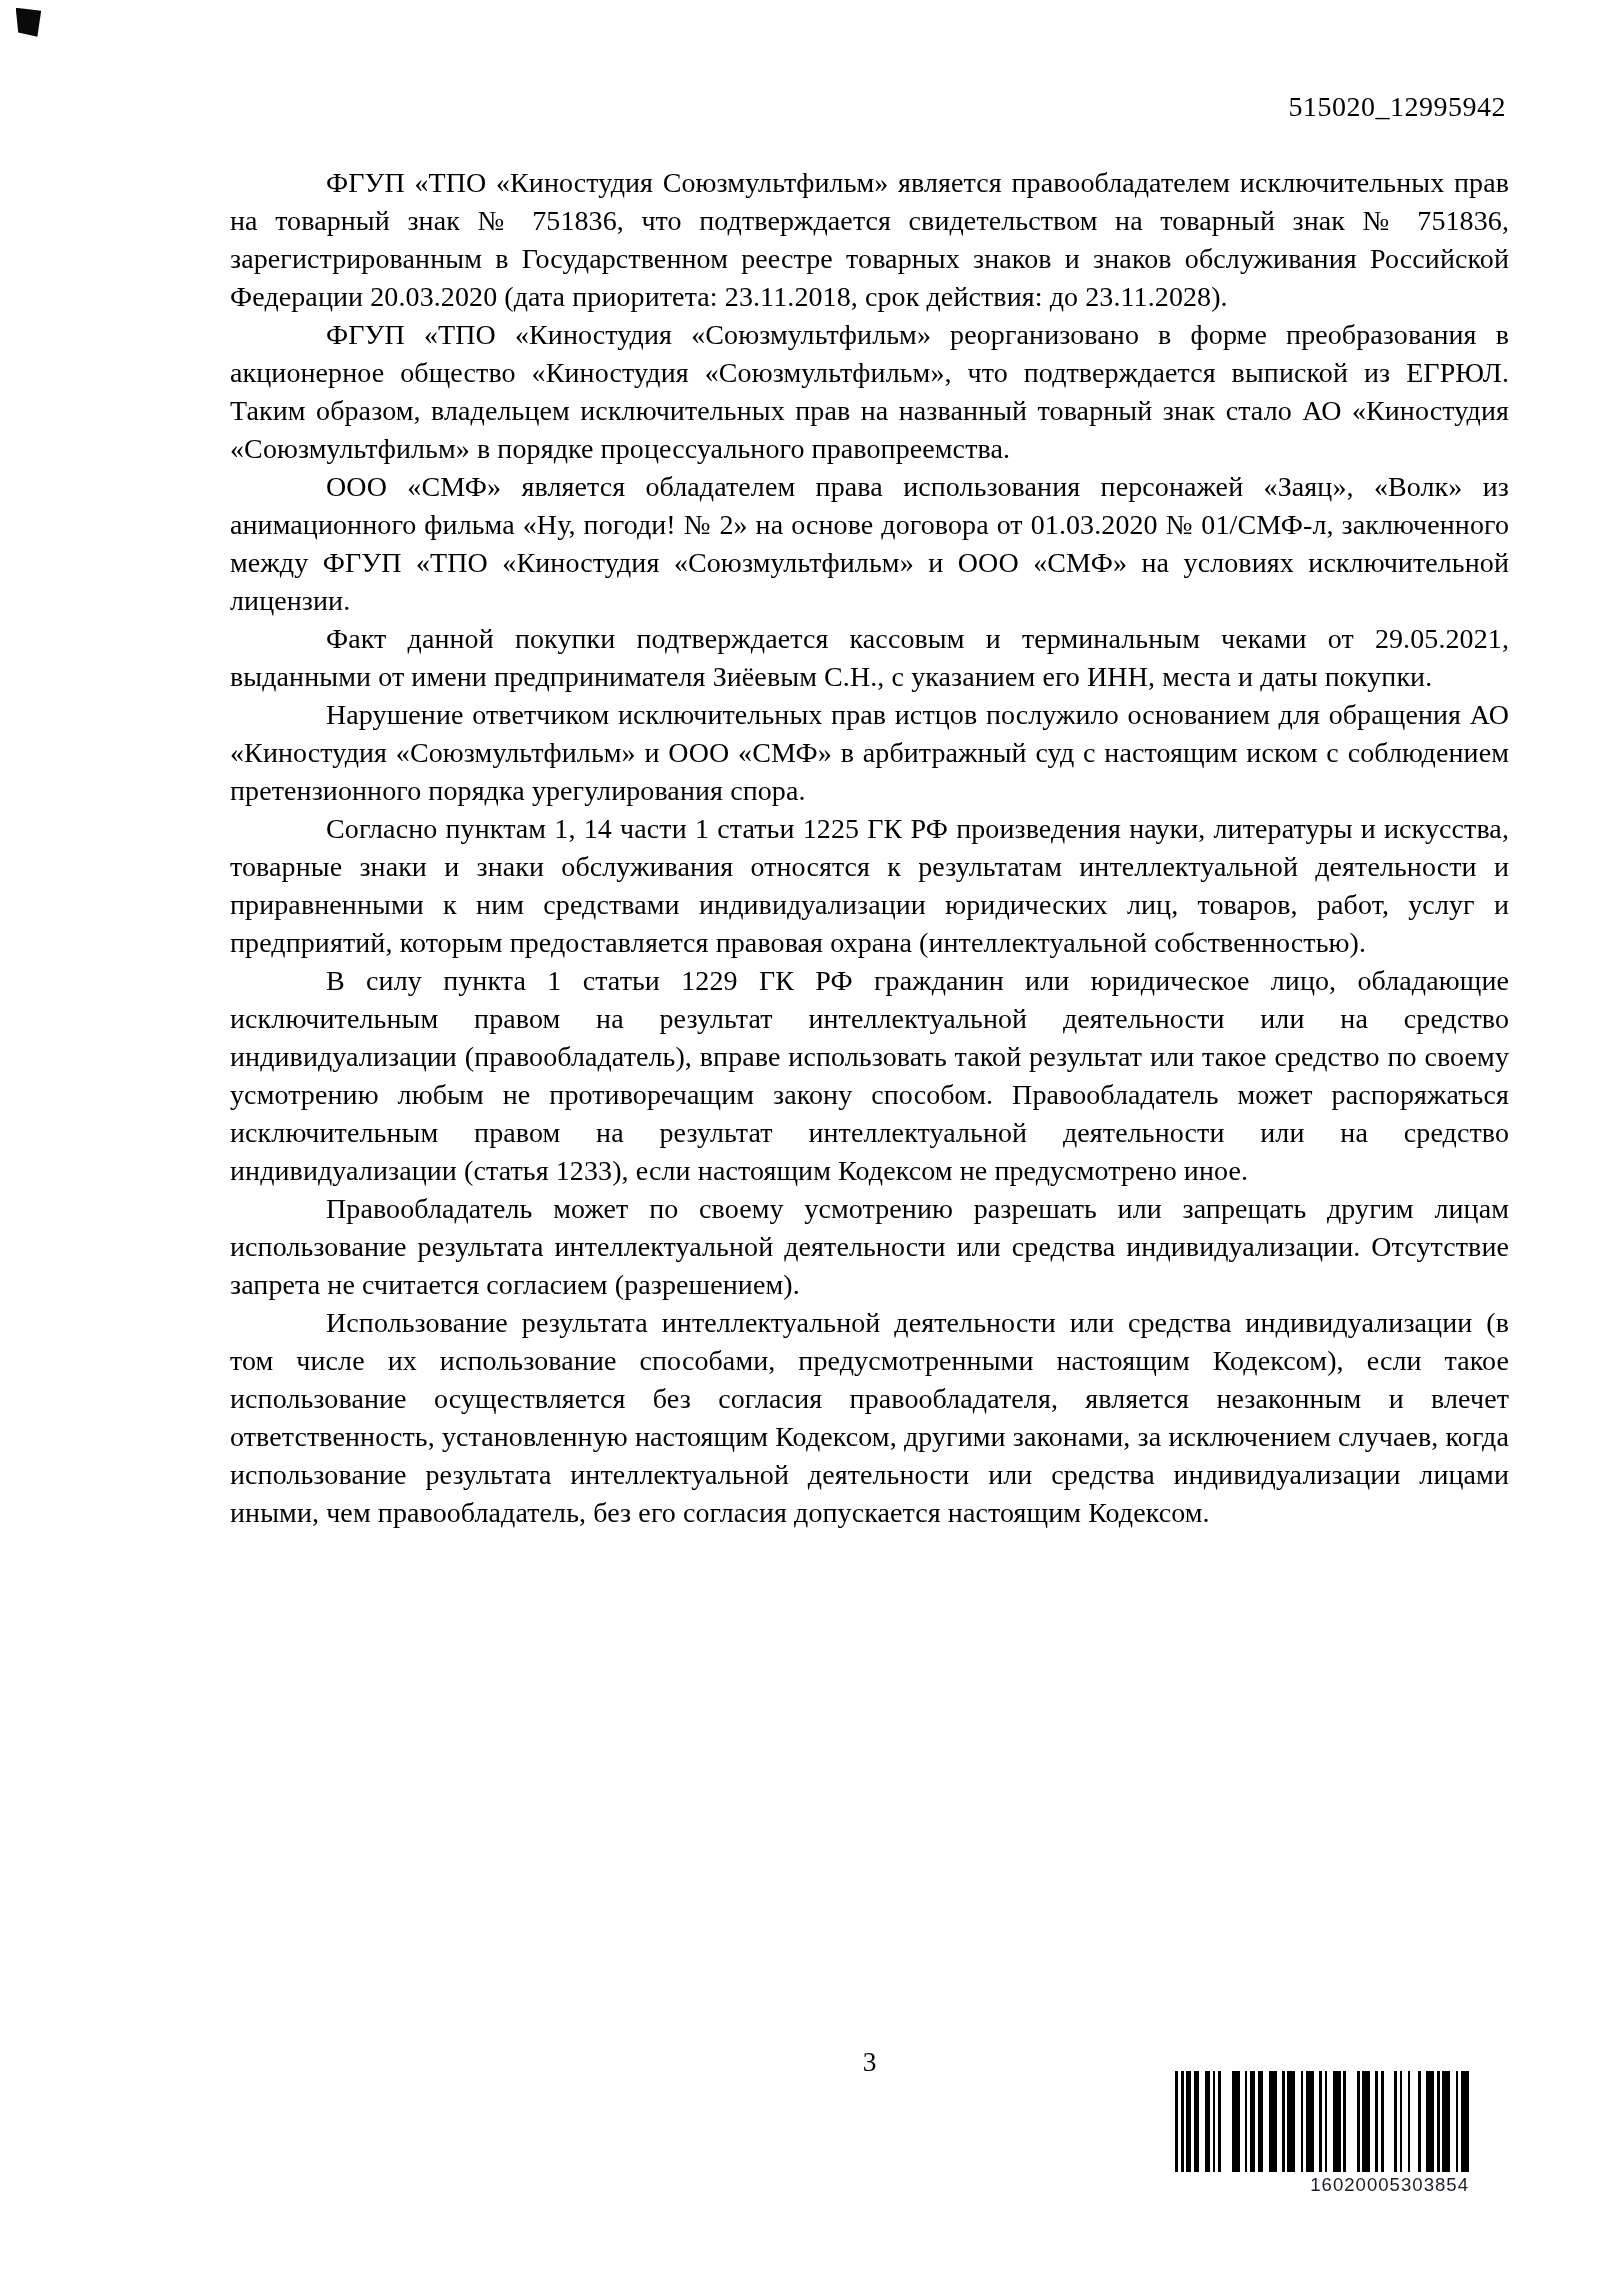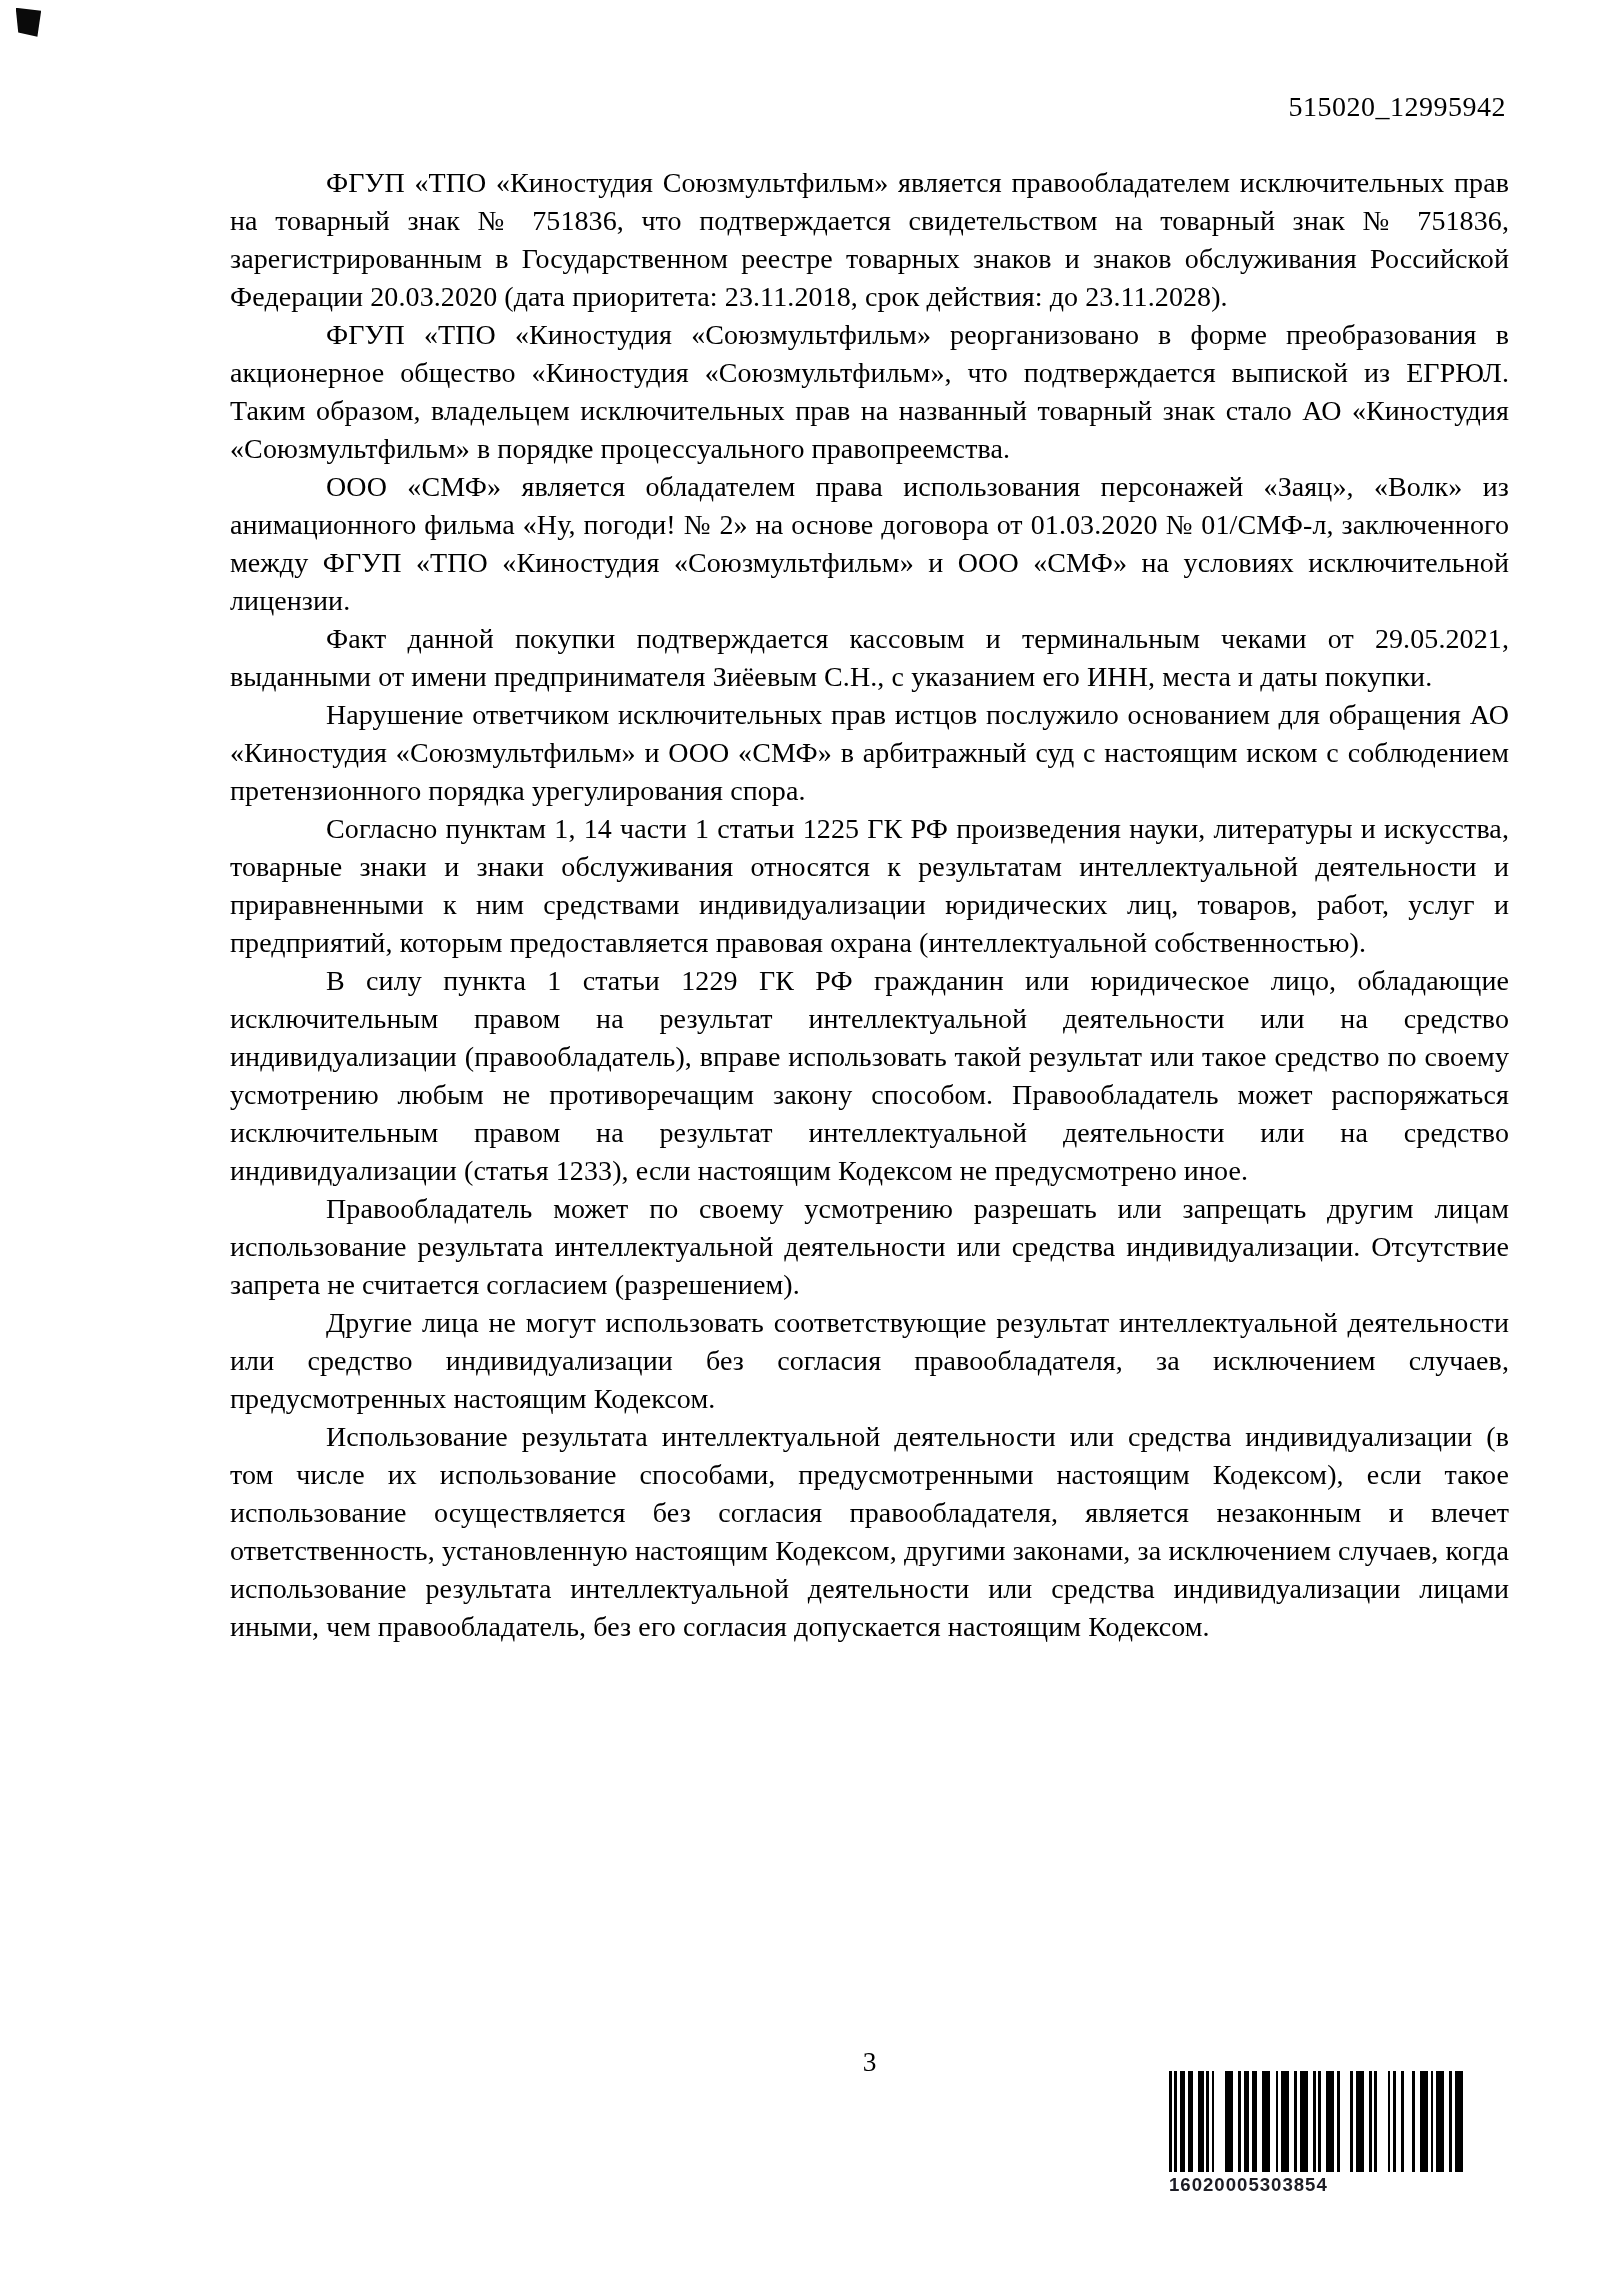--- a/index.html
+++ b/index.html
@@ -71,22 +71,21 @@
     top: 2047px;
     width: 1279px;
     text-align: center;
     font-size: 27.4px;
   }
   .barcode-wrap {
     position: absolute;
     left: 1169px;
     top: 2071px;
     width: 300px;
-    text-align: left;
-    font-weight: bold;
+    text-align: right;
   }
   .barcode-bars {
     height: 101px;
     white-space: nowrap;
     font-size: 0;
     overflow: hidden;
   }
   .barcode-bars .bar {
     display: inline-block;
     height: 101px;
@@ -115,21 +114,20 @@
     <p>ФГУП «ТПО «Киностудия Союзмультфильм» является правообладателем исключительных прав на товарный знак № 751836, что подтверждается свидетельством на товарный знак № 751836, зарегистрированным в Государственном реестре товарных знаков и знаков обслуживания Российской Федерации 20.03.2020 (дата приоритета: 23.11.2018, срок действия: до 23.11.2028).</p>
     <p>ФГУП «ТПО «Киностудия «Союзмультфильм» реорганизовано в форме преобразования в акционерное общество «Киностудия «Союзмультфильм», что подтверждается выпиской из ЕГРЮЛ. Таким образом, владельцем исключительных прав на названный товарный знак стало АО «Киностудия «Союзмультфильм» в порядке процессуального правопреемства.</p>
     <p>ООО «СМФ» является обладателем права использования персонажей «Заяц», «Волк» из анимационного фильма «Ну, погоди! № 2» на основе договора от 01.03.2020 № 01/СМФ-л, заключенного между ФГУП «ТПО «Киностудия «Союзмультфильм» и ООО «СМФ» на условиях исключительной лицензии.</p>
 
 
     <p>Факт данной покупки подтверждается кассовым и терминальным чеками от 29.05.2021, выданными от имени предпринимателя Зиёевым С.Н., с указанием его ИНН, места и даты покупки.</p>
     <p>Нарушение ответчиком исключительных прав истцов послужило основанием для обращения АО «Киностудия «Союзмультфильм» и ООО «СМФ» в арбитражный суд с настоящим иском с соблюдением претензионного порядка урегулирования спора.</p>
     <p>Согласно пунктам 1, 14 части 1 статьи 1225 ГК РФ произведения науки, литературы и искусства, товарные знаки и знаки обслуживания относятся к результатам интеллектуальной деятельности и приравненными к ним средствами индивидуализации юридических лиц, товаров, работ, услуг и предприятий, которым предоставляется правовая охрана (интеллектуальной собственностью).</p>
     <p>В силу пункта 1 статьи 1229 ГК РФ гражданин или юридическое лицо, обладающие исключительным правом на результат интеллектуальной деятельности или на средство индивидуализации (правообладатель), вправе использовать такой результат или такое средство по своему усмотрению любым не противоречащим закону способом. Правообладатель может распоряжаться исключительным правом на результат интеллектуальной деятельности или на средство индивидуализации (статья 1233), если настоящим Кодексом не предусмотрено иное.</p>
     <p>Правообладатель может по своему усмотрению разрешать или запрещать другим лицам использование результата интеллектуальной деятельности или средства индивидуализации. Отсутствие запрета не считается согласием (разрешением).</p>
-    <p>Другие лица не могут использовать соответствующие результат интеллектуальной деятельности или средство индивидуализации без согласия правообладателя, за исключением случаев, предусмотренных настоящим Кодексом.</p>
     <p>Использование результата интеллектуальной деятельности или средства индивидуализации (в том числе их использование способами, предусмотренными настоящим Кодексом), если такое использование осуществляется без согласия правообладателя, является незаконным и влечет ответственность, установленную настоящим Кодексом, другими законами, за исключением случаев, когда использование результата интеллектуальной деятельности или средства индивидуализации лицами иными, чем правообладатель, без его согласия допускается настоящим Кодексом.</p>
   </div>
 
   <div class="page-number">3</div>
 
   <div class="barcode-wrap">
     <div class="barcode-bars" id="barcode-bars"><span class="bar" style="width: 2.7px; margin-right: 2.7px;"></span><span class="bar" style="width: 2.7px; margin-right: 2.7px;"></span><span class="bar" style="width: 5.3px; margin-right: 2.7px;"></span><span class="bar" style="width: 5.3px; margin-right: 5.3px;"></span><span class="bar" style="width: 5.3px; margin-right: 2.7px;"></span><span class="bar" style="width: 2.7px; margin-right: 2.7px;"></span><span class="bar" style="width: 2.7px; margin-right: 10.7px;"></span><span class="bar" style="width: 8px; margin-right: 5.3px;"></span><span class="bar" style="width: 2.7px; margin-right: 2.7px;"></span><span class="bar" style="width: 5.3px; margin-right: 2.7px;"></span><span class="bar" style="width: 5.3px; margin-right: 5.3px;"></span><span class="bar" style="width: 8px; margin-right: 5.3px;"></span><span class="bar" style="width: 2.7px; margin-right: 2.7px;"></span><span class="bar" style="width: 8px; margin-right: 5.3px;"></span><span class="bar" style="width: 2.7px; margin-right: 2.7px;"></span><span class="bar" style="width: 8px; margin-right: 5.3px;"></span><span class="bar" style="width: 2.7px; margin-right: 2.7px;"></span><span class="bar" style="width: 2.7px; margin-right: 5.3px;"></span><span class="bar" style="width: 8px; margin-right: 2.7px;"></span><span class="bar" style="width: 2.7px; margin-right: 10.7px;"></span><span class="bar" style="width: 2.7px; margin-right: 2.7px;"></span><span class="bar" style="width: 8px; margin-right: 5.3px;"></span><span class="bar" style="width: 2.7px; margin-right: 2.7px;"></span><span class="bar" style="width: 2.7px; margin-right: 10.7px;"></span><span class="bar" style="width: 2.7px; margin-right: 2.7px;"></span><span class="bar" style="width: 2.7px; margin-right: 5.3px;"></span><span class="bar" style="width: 2.7px; margin-right: 8px;"></span><span class="bar" style="width: 2.7px; margin-right: 5.3px;"></span><span class="bar" style="width: 8px; margin-right: 2.7px;"></span><span class="bar" style="width: 2.7px; margin-right: 2.7px;"></span><span class="bar" style="width: 8px; margin-right: 5.3px;"></span><span class="bar" style="width: 2.7px; margin-right: 2.7px;"></span><span class="bar" style="width: 8px; margin-right: 0px;"></span></div>
     <div class="barcode-label">16020005303854</div>
   </div>
 

